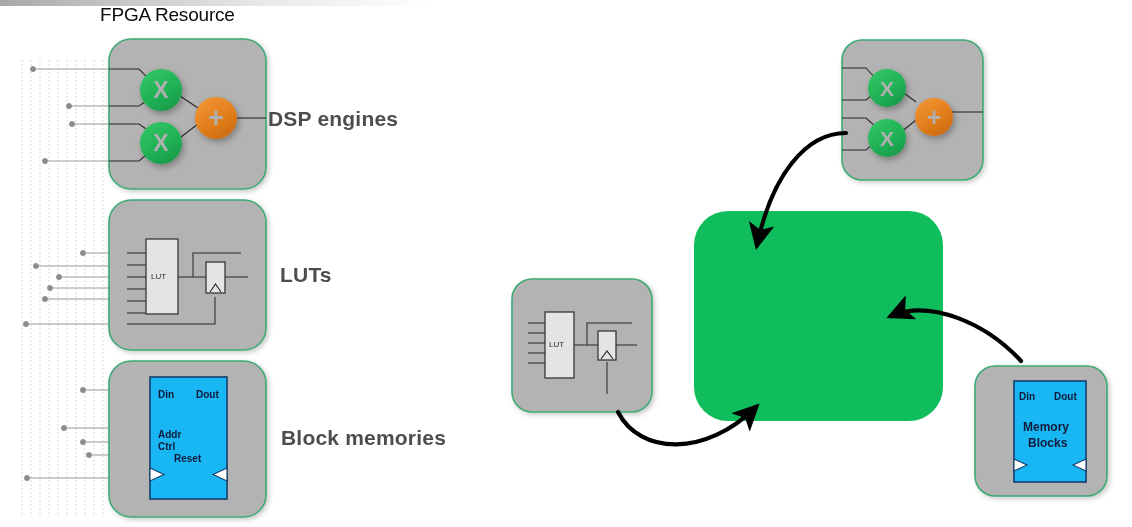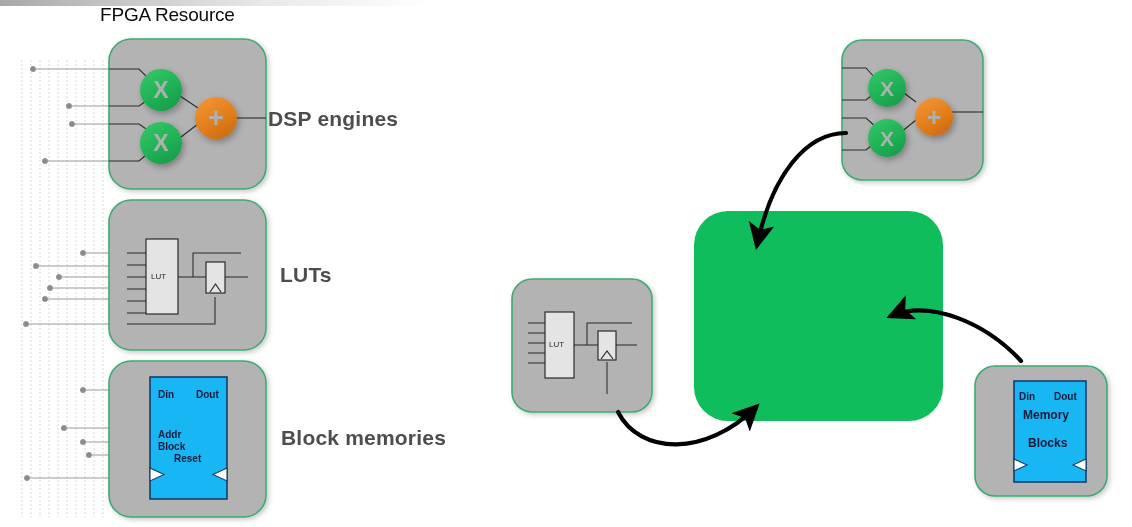--- a/index.html
+++ b/index.html
@@ -229,21 +229,21 @@
   <div class="toplabel lbl-lut">LUTs</div>
   <div class="toplabel lbl-mem">Block memories</div>
 
 
   <div class="lutlabel" style="left:151px;top:272px;">LUT</div>
   <div class="lutlabel" style="left:549px;top:340px;">LUT</div>
 
   <div class="memlabel" style="left:158px;top:389px;">Din</div>
   <div class="memlabel" style="left:196px;top:389px;">Dout</div>
   <div class="memlabel" style="left:158px;top:429px;">Addr</div>
-  <div class="memlabel" style="left:158px;top:441px;">Block</div>
+  <div class="memlabel" style="left:158px;top:441px;">Ctrl</div>
   <div class="memlabel" style="left:158px;top:453px;padding-left:16px;">Reset</div>
 
   <div class="memlabel" style="left:1019px;top:391px;">Din</div>
   <div class="memlabel" style="left:1054px;top:391px;">Dout</div>
-  <div class="memlabel big" style="left:1023px;top:408px;">Memory</div>
+  <div class="memlabel big" style="left:1023px;top:420px;">Memory</div>
   <div class="memlabel big" style="left:1028px;top:436px;">Blocks</div>
 
 </div>
 
 </body></html>

